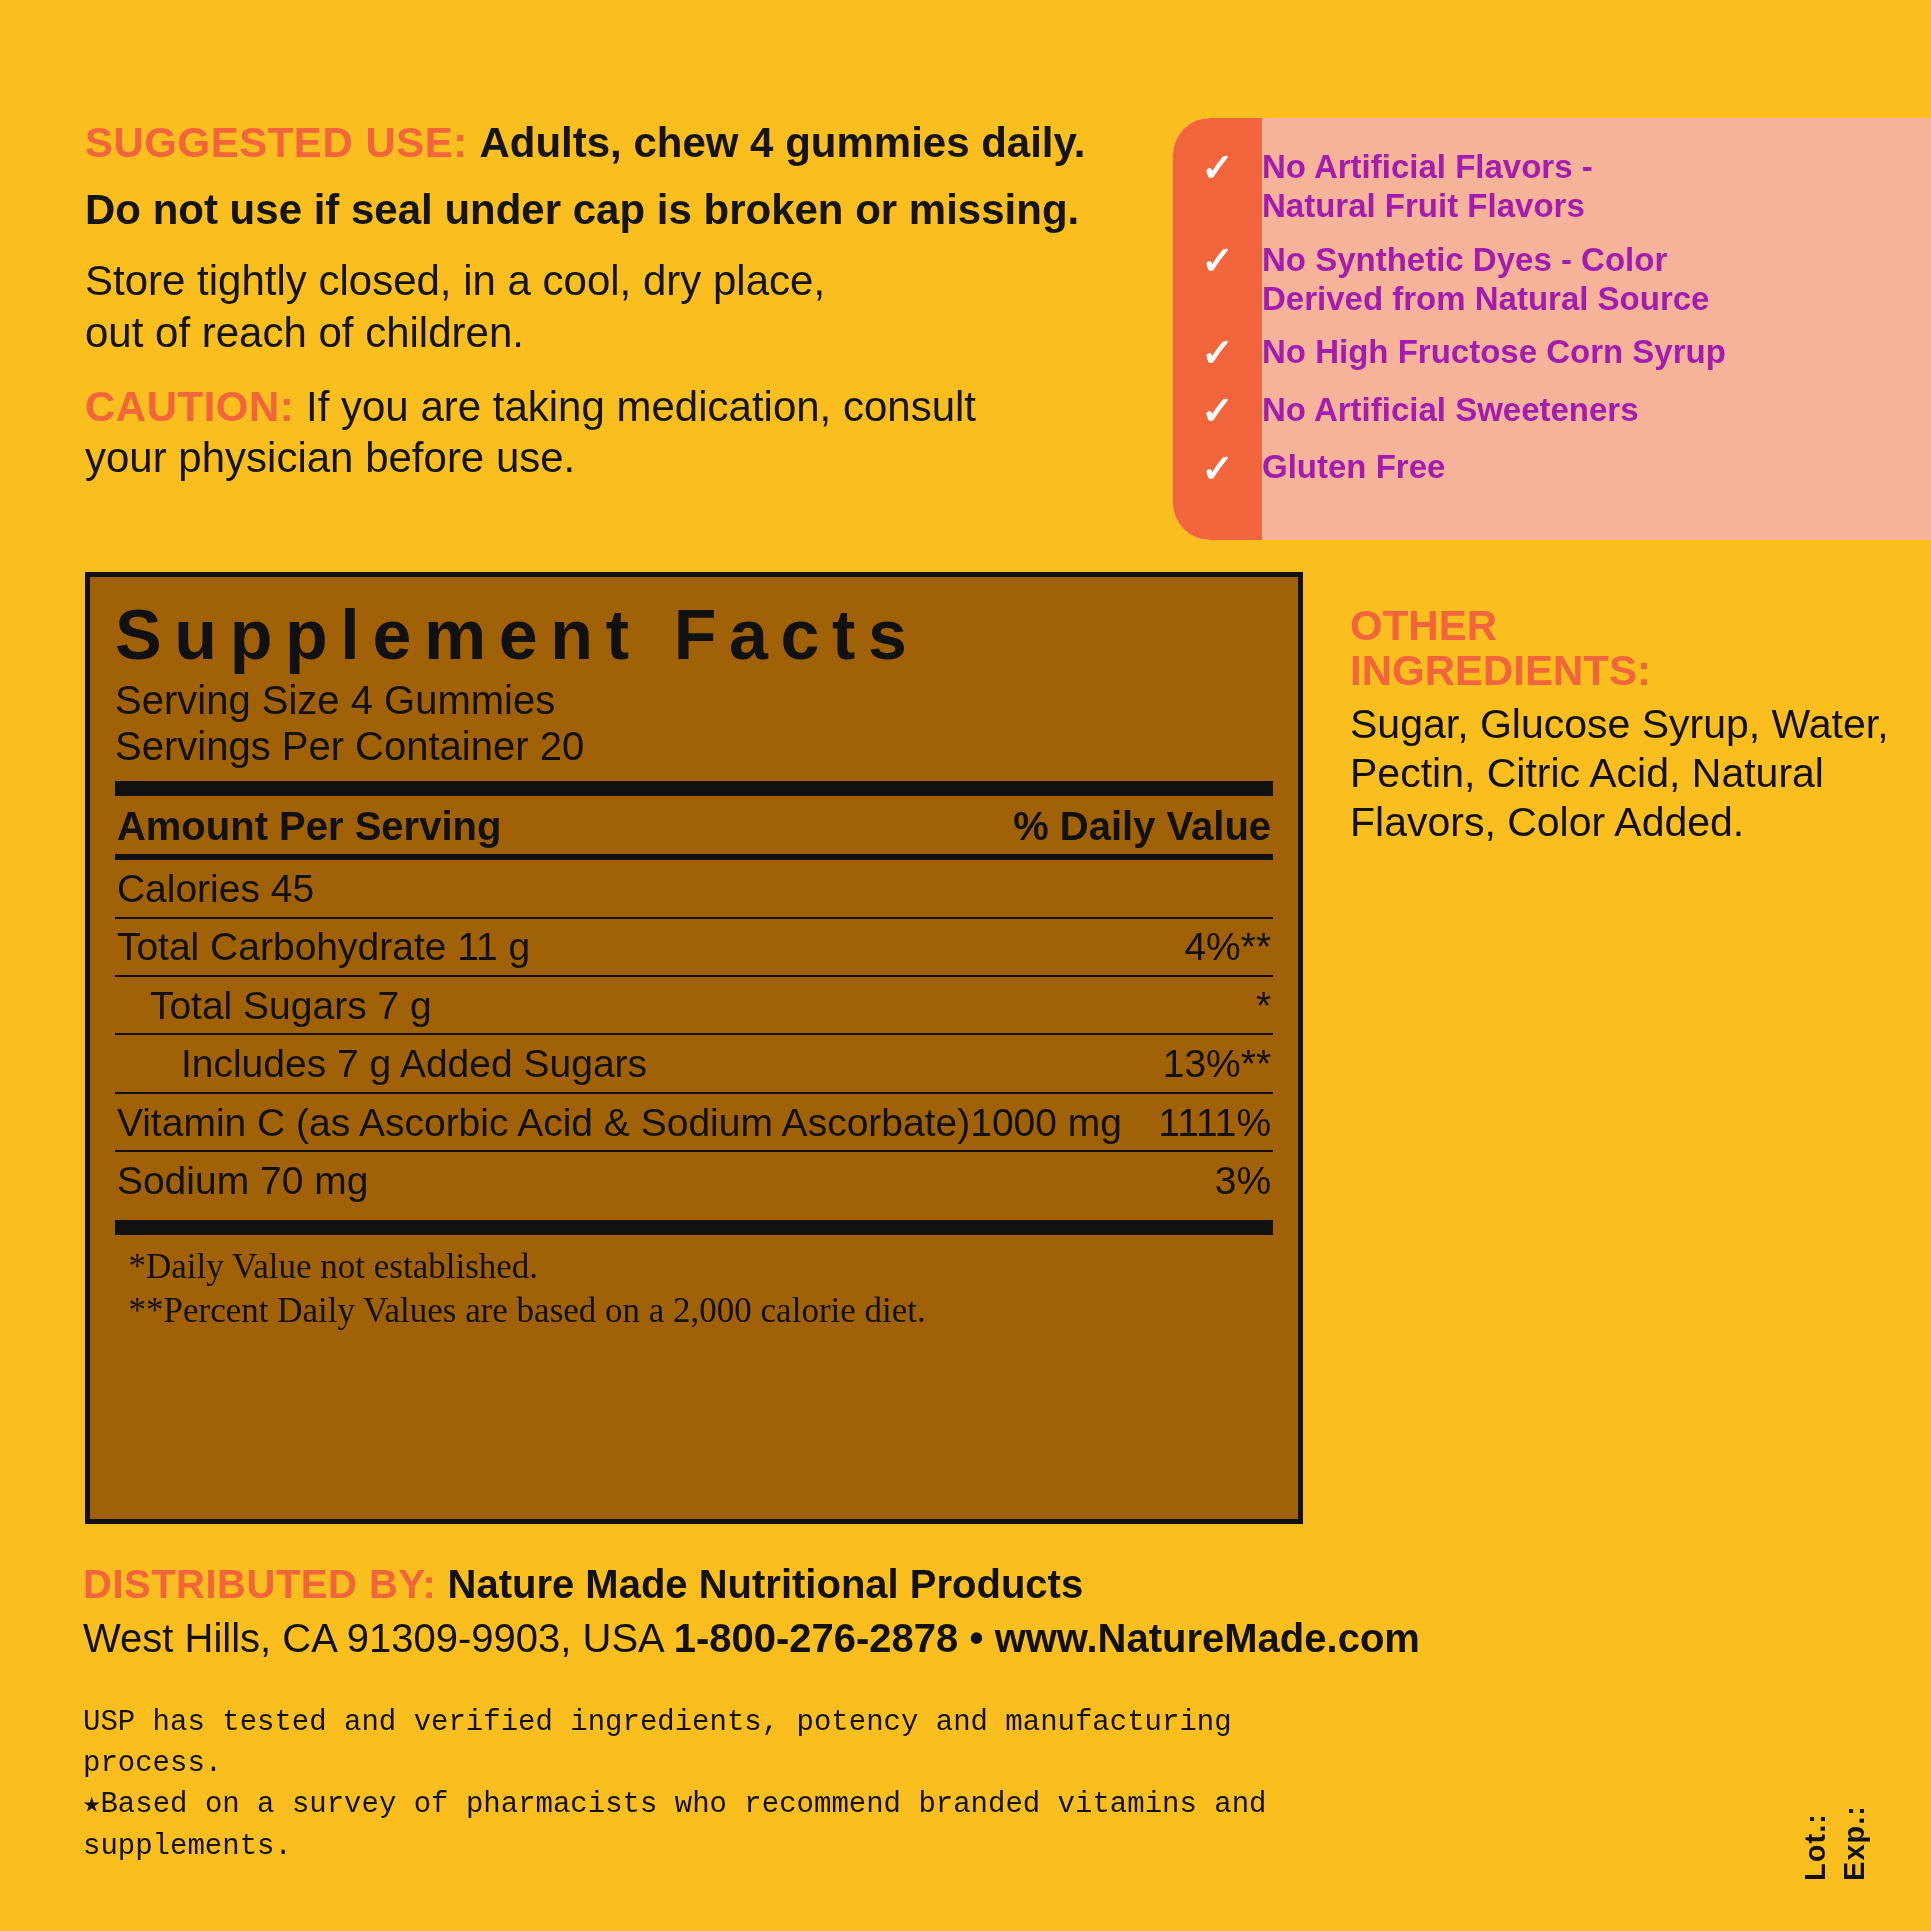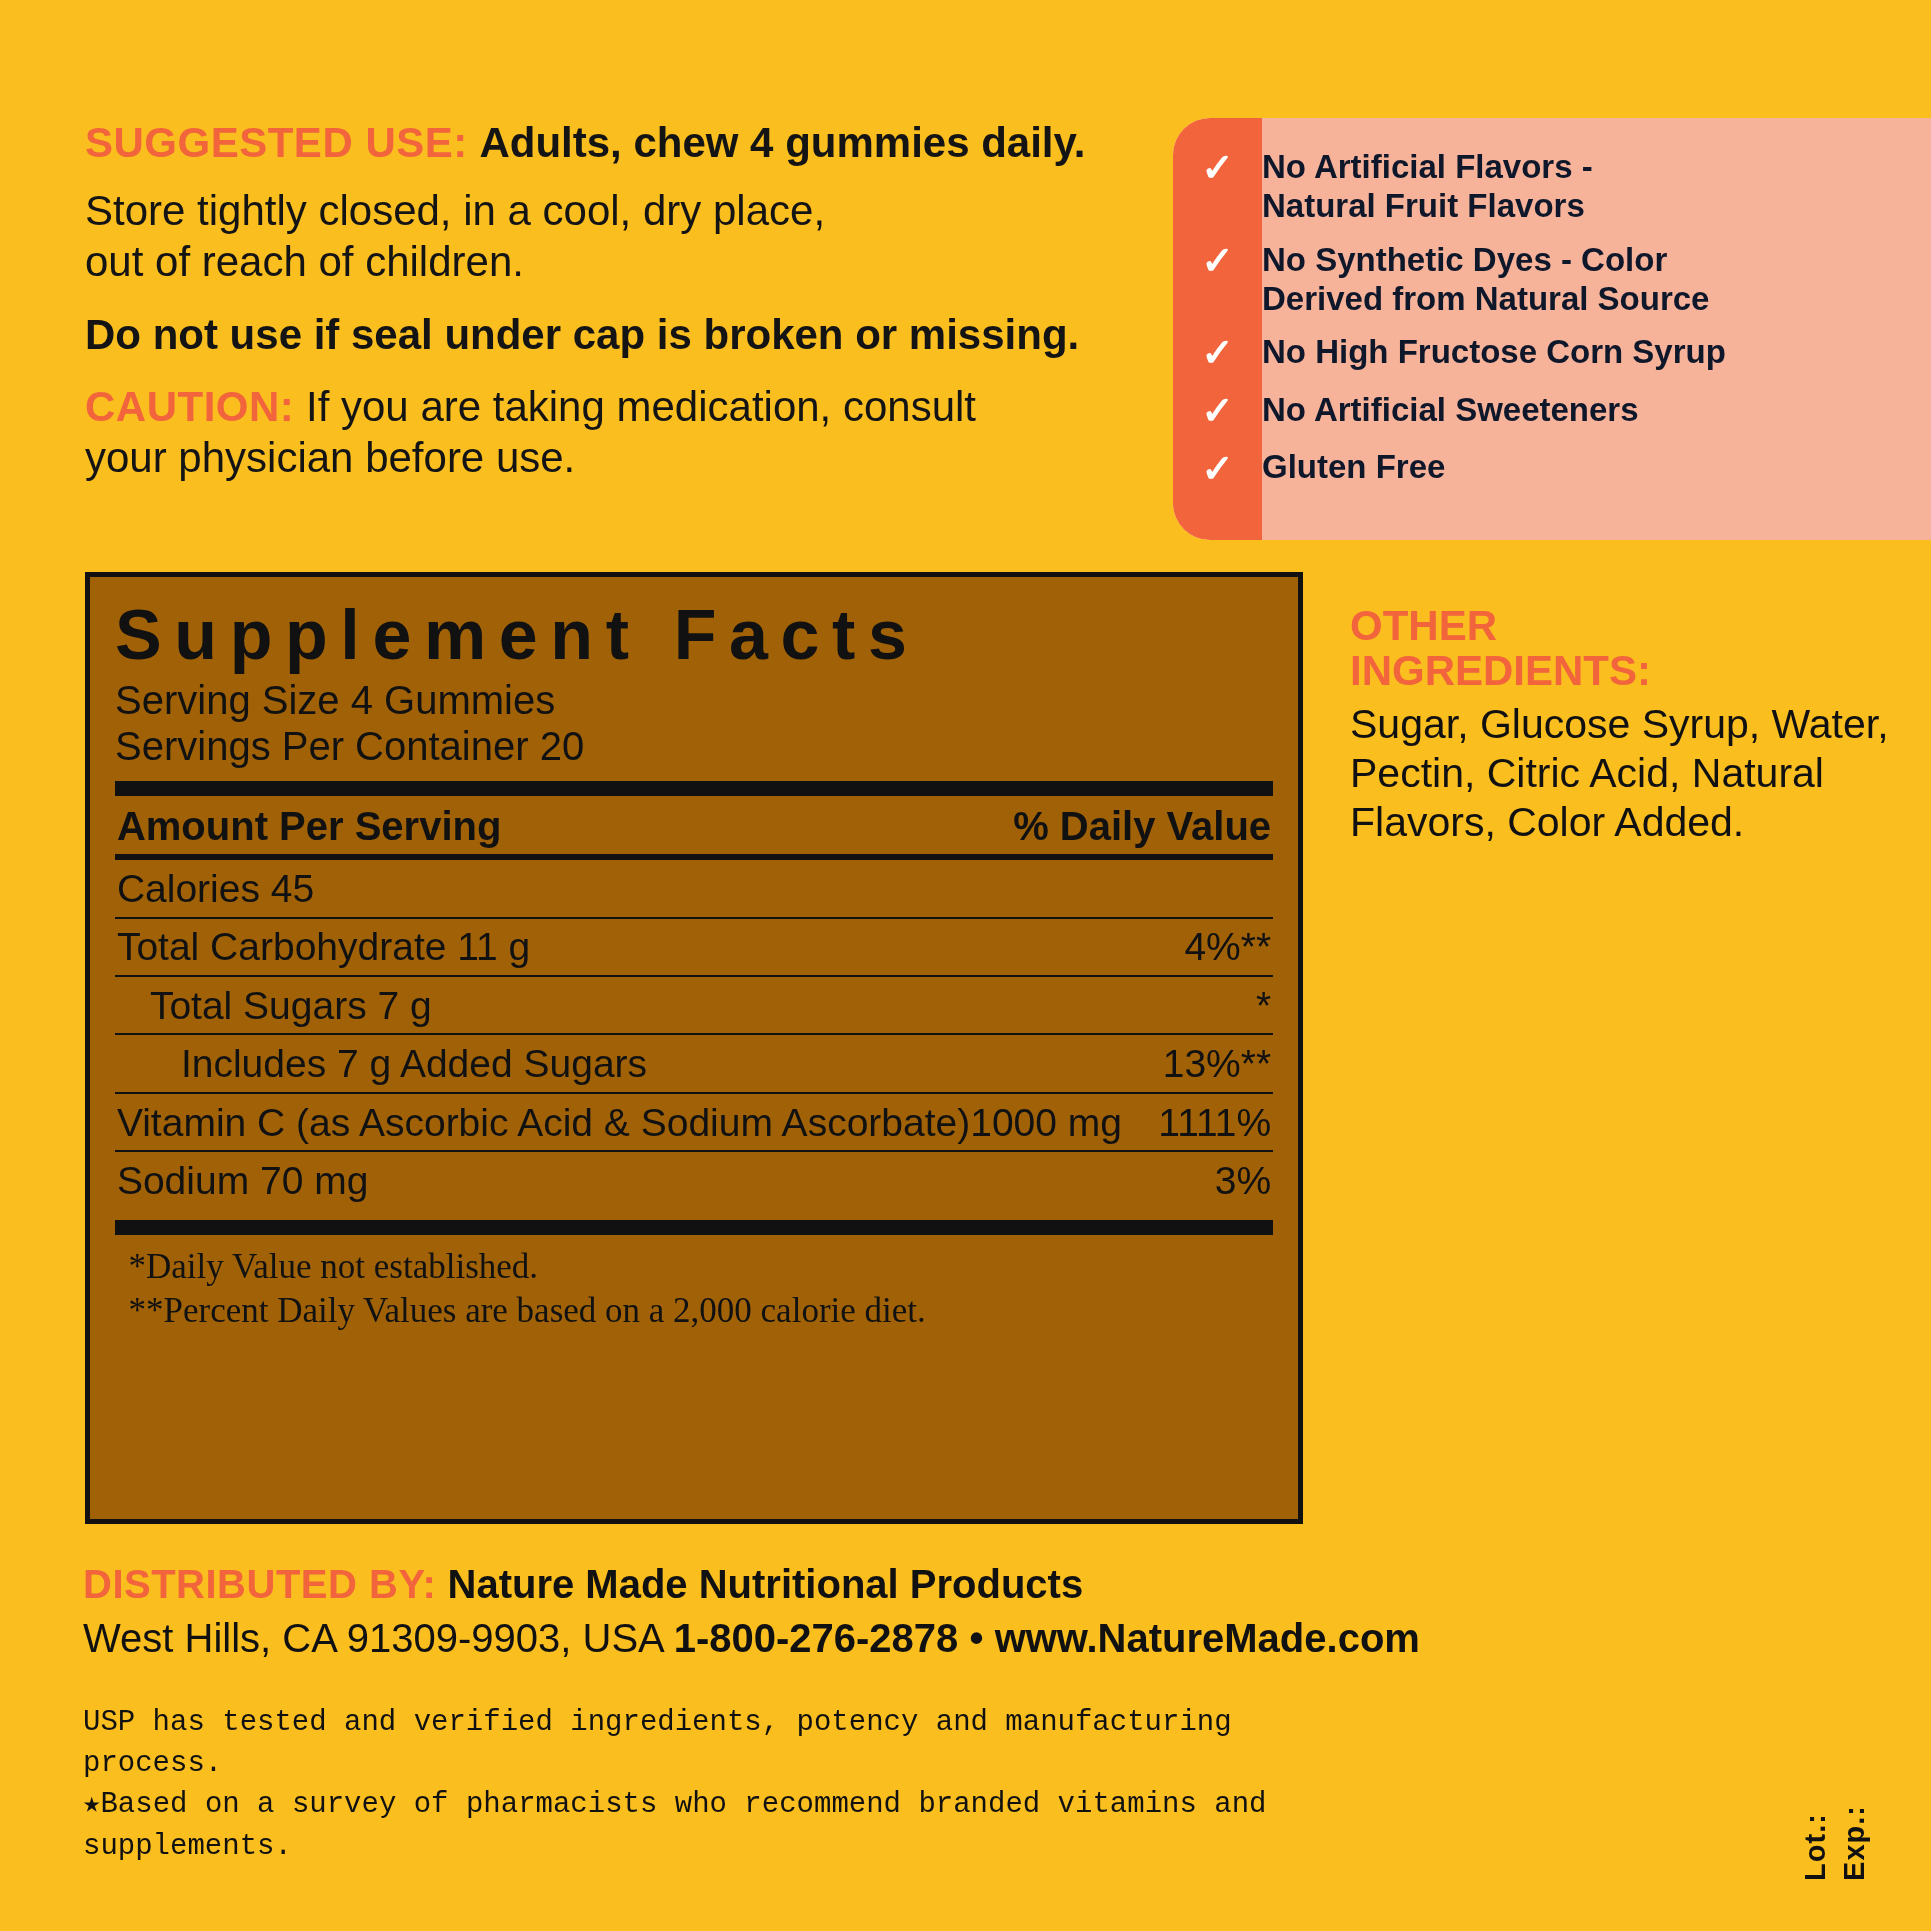--- a/index.html
+++ b/index.html
@@ -97,21 +97,21 @@
     text-align: center;
     color: #FFFFFF;
     font-size: 39px;
     line-height: 1.18;
     font-weight: bold;
   }
   .claim-text {
     font-size: 33px;
     line-height: 1.2;
     font-weight: bold;
-    color: #0f172a;
+    color: #a21caf;
     padding-top: 1.9px;
     white-space: pre-line;
   }
 
   
   .facts {
     position: absolute;
     left: 85px;
     top: 572px;
     width: 1218px;
@@ -236,23 +236,23 @@
 </head>
 <body>
 
 <div class="page">
 
   <div class="usage-block">
     <div class="line usage-first">
       <span class="lbl-orange">SUGGESTED USE:</span>
       <span class="bold">Adults, chew 4 gummies daily.</span>
     </div>
+    <div class="line usage-seal">Do not use if seal under cap is broken or missing.</div>
     <div class="line usage-store" style="white-space: pre-line;">Store tightly closed, in a cool, dry place,
 out of reach of children.</div>
-    <div class="line usage-seal">Do not use if seal under cap is broken or missing.</div>
     <div class="line usage-caution">
       <span class="lbl-orange">CAUTION:</span>
       <span style="white-space: pre-line;">If you are taking medication, consult
 your physician before use.</span>
     </div>
   </div>
 
   <div class="claims-panel">
     <div class="claims-accent"></div>
     <div class="claims-list">

